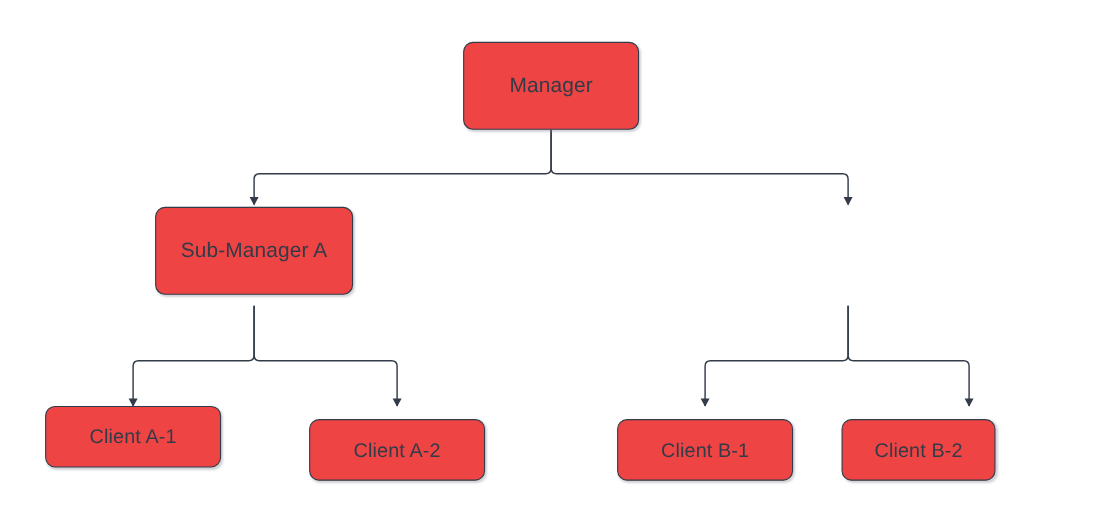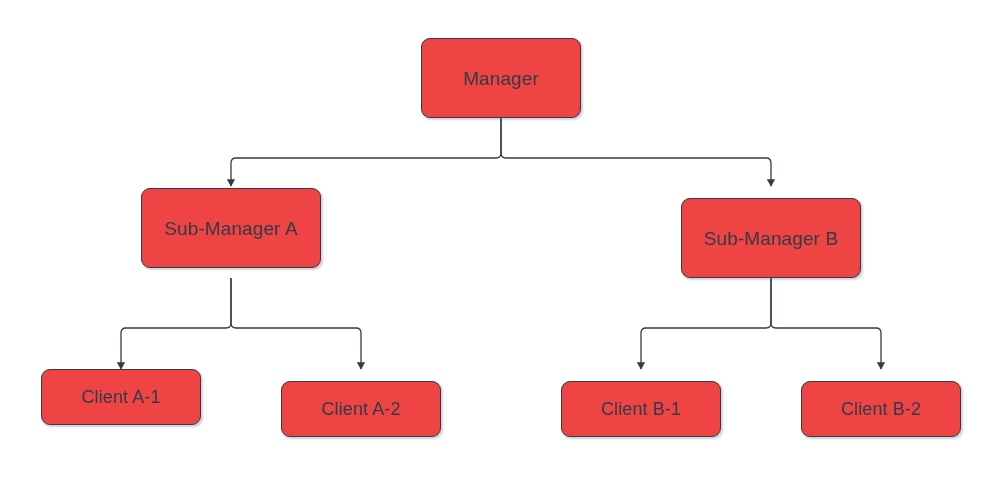--- a/index.html
+++ b/index.html
@@ -80,33 +80,30 @@
   </svg>
 
   <div class="node level-root" style="left:421px; top:38px; width:160px; height:80px;">
     <span class="node-label">Manager</span>
   </div>
 
   <div class="node level-mid" style="left:141px; top:188px; width:180px; height:80px;">
     <span class="node-label">Sub-Manager A</span>
   </div>
 
-  <div class="node level-mid" style="left:681px; top:198px; width:180px; height:80px;">
-    <span class="node-label">Sub-Manager B</span>
-  </div>
 
   <div class="node level-leaf" style="left:41px; top:369px; width:160px; height:56px;">
     <span class="node-label">Client A-1</span>
   </div>
 
   <div class="node level-leaf" style="left:281px; top:381px; width:160px; height:56px;">
     <span class="node-label">Client A-2</span>
   </div>
 
   <div class="node level-leaf" style="left:561px; top:381px; width:160px; height:56px;">
     <span class="node-label">Client B-1</span>
   </div>
 
-  <div class="node level-leaf" style="left:801px; top:381px; width:160px; height:56px;">
+  <div class="node level-leaf" style="left:765px; top:381px; width:140px; height:56px;">
     <span class="node-label">Client B-2</span>
   </div>
 
 </div>
 
 </body></html>

